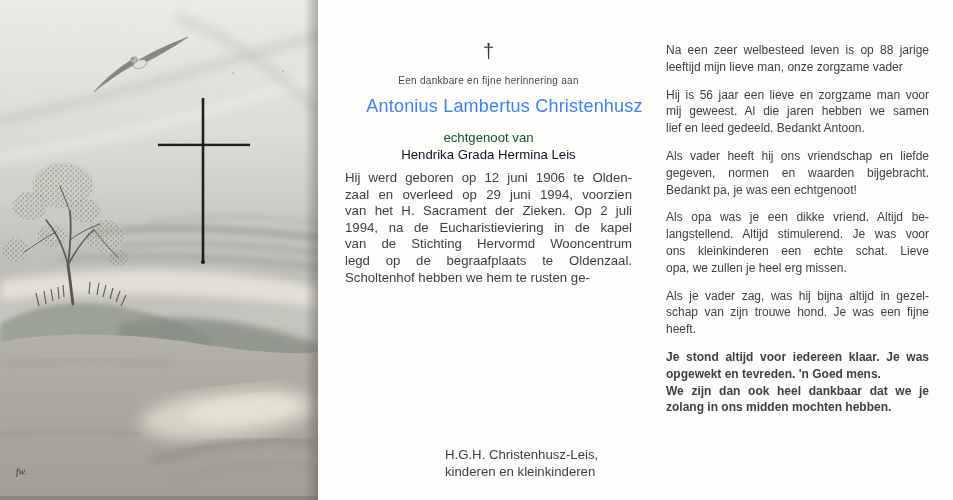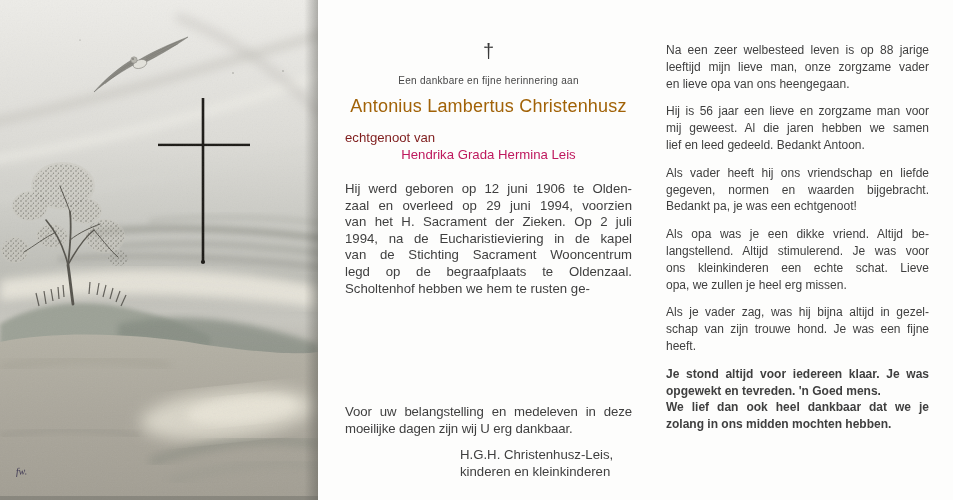--- a/index.html
+++ b/index.html
@@ -6,27 +6,27 @@
   #page{position:relative;width:953px;height:500px;background:#fdfdfc;overflow:hidden;
         font-family:"Liberation Sans","DejaVu Sans",sans-serif;color:#3f3f3f;}
 
   
   #art{position:absolute;left:0;top:0;width:318px;height:500px;}
 
   
   .center-col{position:absolute;left:345px;top:0;width:287px;height:500px;font-size:13.2px;}
   .cross-glyph{position:absolute;top:40px;left:0;width:100%;text-align:center;font-size:20px;color:#3a3a3a;}
   .intro{position:absolute;top:75px;left:0;width:100%;text-align:center;font-size:10px;letter-spacing:.3px;color:#464646;}
-  .name{position:absolute;top:96px;left:0;width:100%;text-align:center;font-size:18px;font-weight:400;
-        letter-spacing:.2px;color:#a16207;margin:0;}
-  .relation{position:absolute;top:130px;left:0;width:100%;color:#7f1d1d;}
-  .spouse{position:absolute;top:147px;left:0;width:100%;text-align:center;color:#be185d;}
-  .bio{position:absolute;top:170px;left:0;width:287px;line-height:16.6px;margin-top:11px;}
+  .name{position:absolute;top:96px;left:16px;width:100%;text-align:center;font-size:18px;font-weight:400;
+        letter-spacing:.2px;color:#3b82f6;margin:0;}
+  .relation{position:absolute;top:130px;left:0;width:100%;text-align:center;color:#14532d;}
+  .spouse{position:absolute;top:147px;left:0;width:100%;text-align:center;color:#0f172a;}
+  .bio{position:absolute;top:170px;left:0;width:287px;line-height:16.6px;}
   .thanks{position:absolute;top:404px;left:0;width:287px;line-height:16.6px;letter-spacing:-.1px;}
-  .sig{position:absolute;top:446px;left:100px;line-height:17px;margin-left:15px;}
+  .sig{position:absolute;top:446px;left:100px;line-height:17px;}
 
   
   .right-col{position:absolute;left:666px;top:42px;width:263px;font-size:12px;line-height:16.8px;}
   .right-col .para{margin:0 0 11px 0;}
   .right-col .para.last{margin-bottom:13px;font-weight:bold;}
   .closing{text-align:center;padding-left:18px;line-height:17px;}
 
   
   .para .ln{text-align:justify;text-align-last:justify;}
   .para .ln:last-child,.para .ln.plain{text-align-last:left;}
@@ -188,39 +188,34 @@
     <div class="cross-glyph">†</div>
     <div class="intro">Een dankbare en fijne herinnering aan</div>
     <h1 class="name">Antonius Lambertus Christenhusz</h1>
     <div class="relation">echtgenoot van</div>
     <div class="spouse">Hendrika Grada Hermina Leis</div>
     <div class="bio para">
         <div class="ln">Hij werd geboren op 12 juni 1906 te Olden-</div>
         <div class="ln">zaal en overleed op 29 juni 1994, voorzien</div>
         <div class="ln">van het H. Sacrament der Zieken. Op 2 juli</div>
         <div class="ln">1994, na de Eucharistieviering in de kapel</div>
-        <div class="ln">van de Stichting Sacrament Wooncentrum</div>
+        <div class="ln">van de Stichting Hervormd Wooncentrum</div>
         <div class="ln">legd op de begraafplaats te Oldenzaal.</div>
         <div class="ln">Scholtenhof hebben we hem te rusten ge-</div>
-      </div>
-    <div class="thanks para">
-        <div class="ln">Voor uw belangstelling en medeleven in deze</div>
-        <div class="ln">moeilijke dagen zijn wij U erg dankbaar.</div>
       </div>
     <div class="sig">
       <div>H.G.H. Christenhusz-Leis,</div>
       <div>kinderen en kleinkinderen</div>
     </div>
   </div>
 
   <div class="right-col">
     <div class="para">
         <div class="ln">Na een zeer welbesteed leven is op 88 jarige</div>
         <div class="ln">leeftijd mijn lieve man, onze zorgzame vader</div>
-        <div class="ln">en lieve opa van ons heengegaan.</div>
       </div>
     <div class="para">
         <div class="ln">Hij is 56 jaar een lieve en zorgzame man voor</div>
         <div class="ln">mij geweest. Al die jaren hebben we samen</div>
         <div class="ln">lief en leed gedeeld. Bedankt Antoon.</div>
       </div>
     <div class="para">
         <div class="ln">Als vader heeft hij ons vriendschap en liefde</div>
         <div class="ln">gegeven, normen en waarden bijgebracht.</div>
         <div class="ln">Bedankt pa, je was een echtgenoot!</div>
@@ -232,18 +227,18 @@
         <div class="ln">opa, we zullen je heel erg missen.</div>
       </div>
     <div class="para">
         <div class="ln">Als je vader zag, was hij bijna altijd in gezel-</div>
         <div class="ln">schap van zijn trouwe hond. Je was een fijne</div>
         <div class="ln">heeft.</div>
       </div>
     <div class="para last">
         <div class="ln">Je stond altijd voor iedereen klaar. Je was</div>
         <div class="ln plain">opgewekt en tevreden. 'n Goed mens.</div>
-        <div class="ln">We lief dan ook heel dankbaar dat we je</div>
+        <div class="ln">We zijn dan ook heel dankbaar dat we je</div>
         <div class="ln">zolang in ons midden mochten hebben.</div>
       </div>
   </div>
 
 </div>
 
 </body></html>

